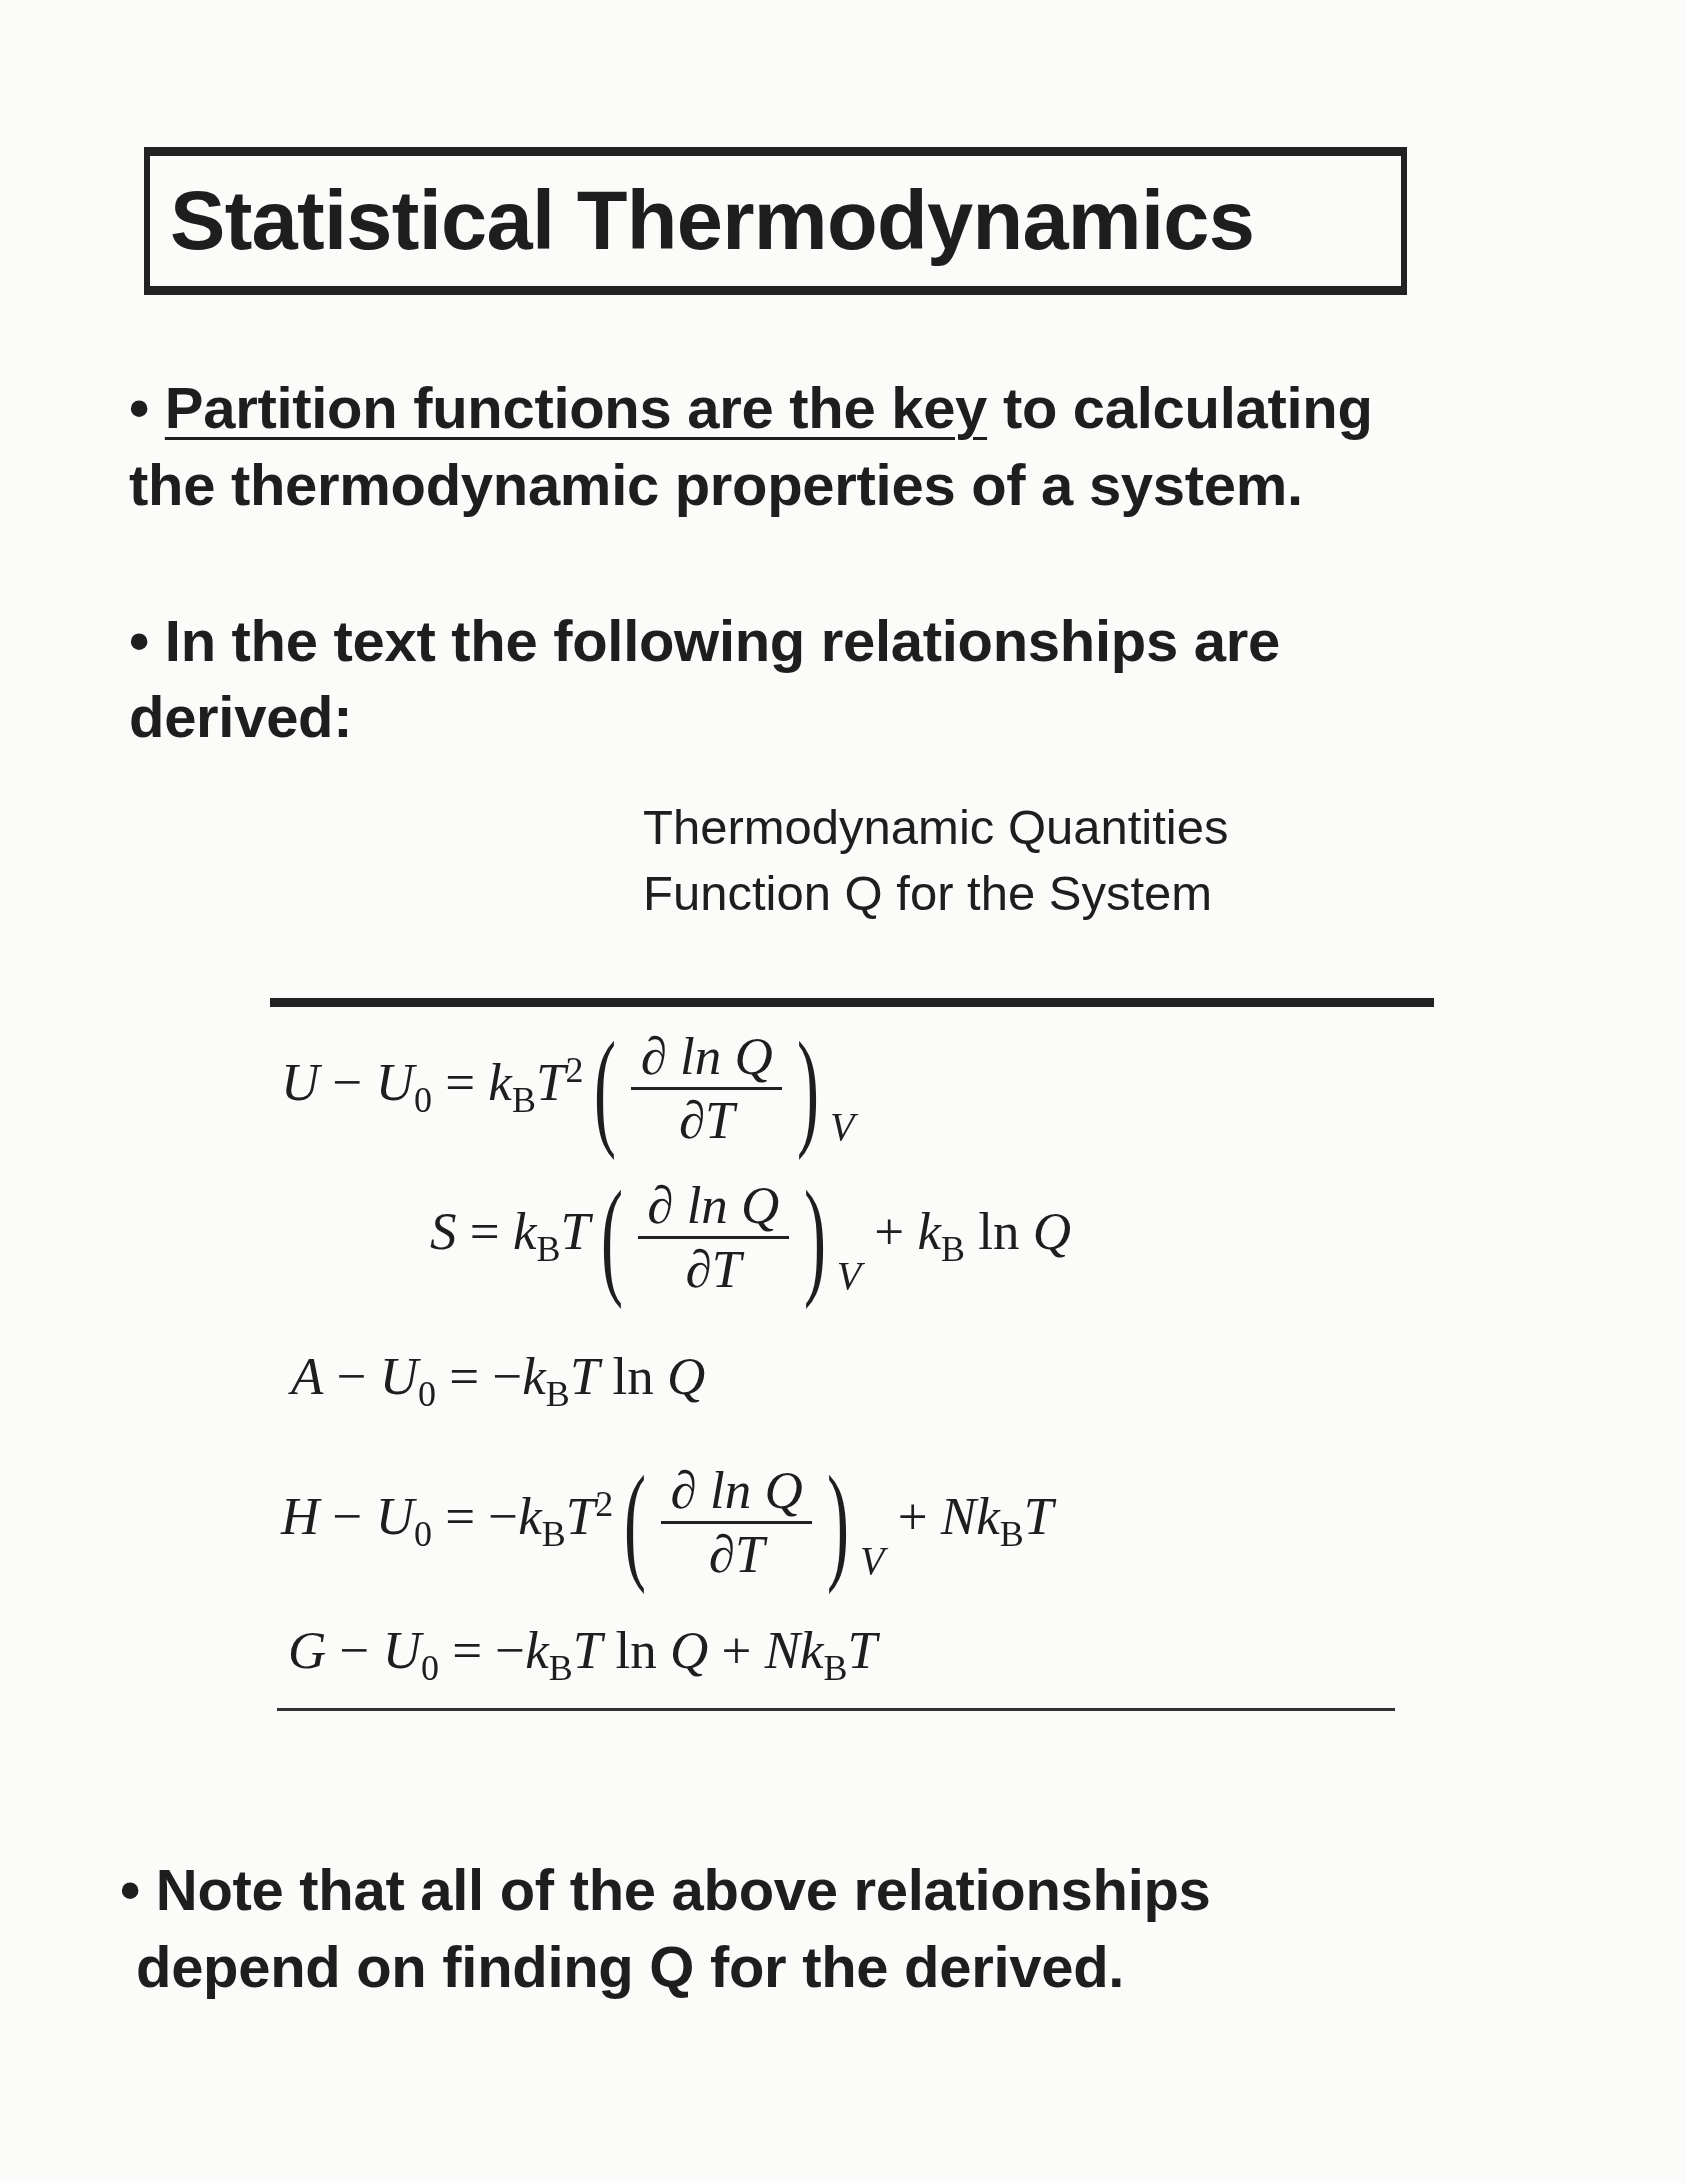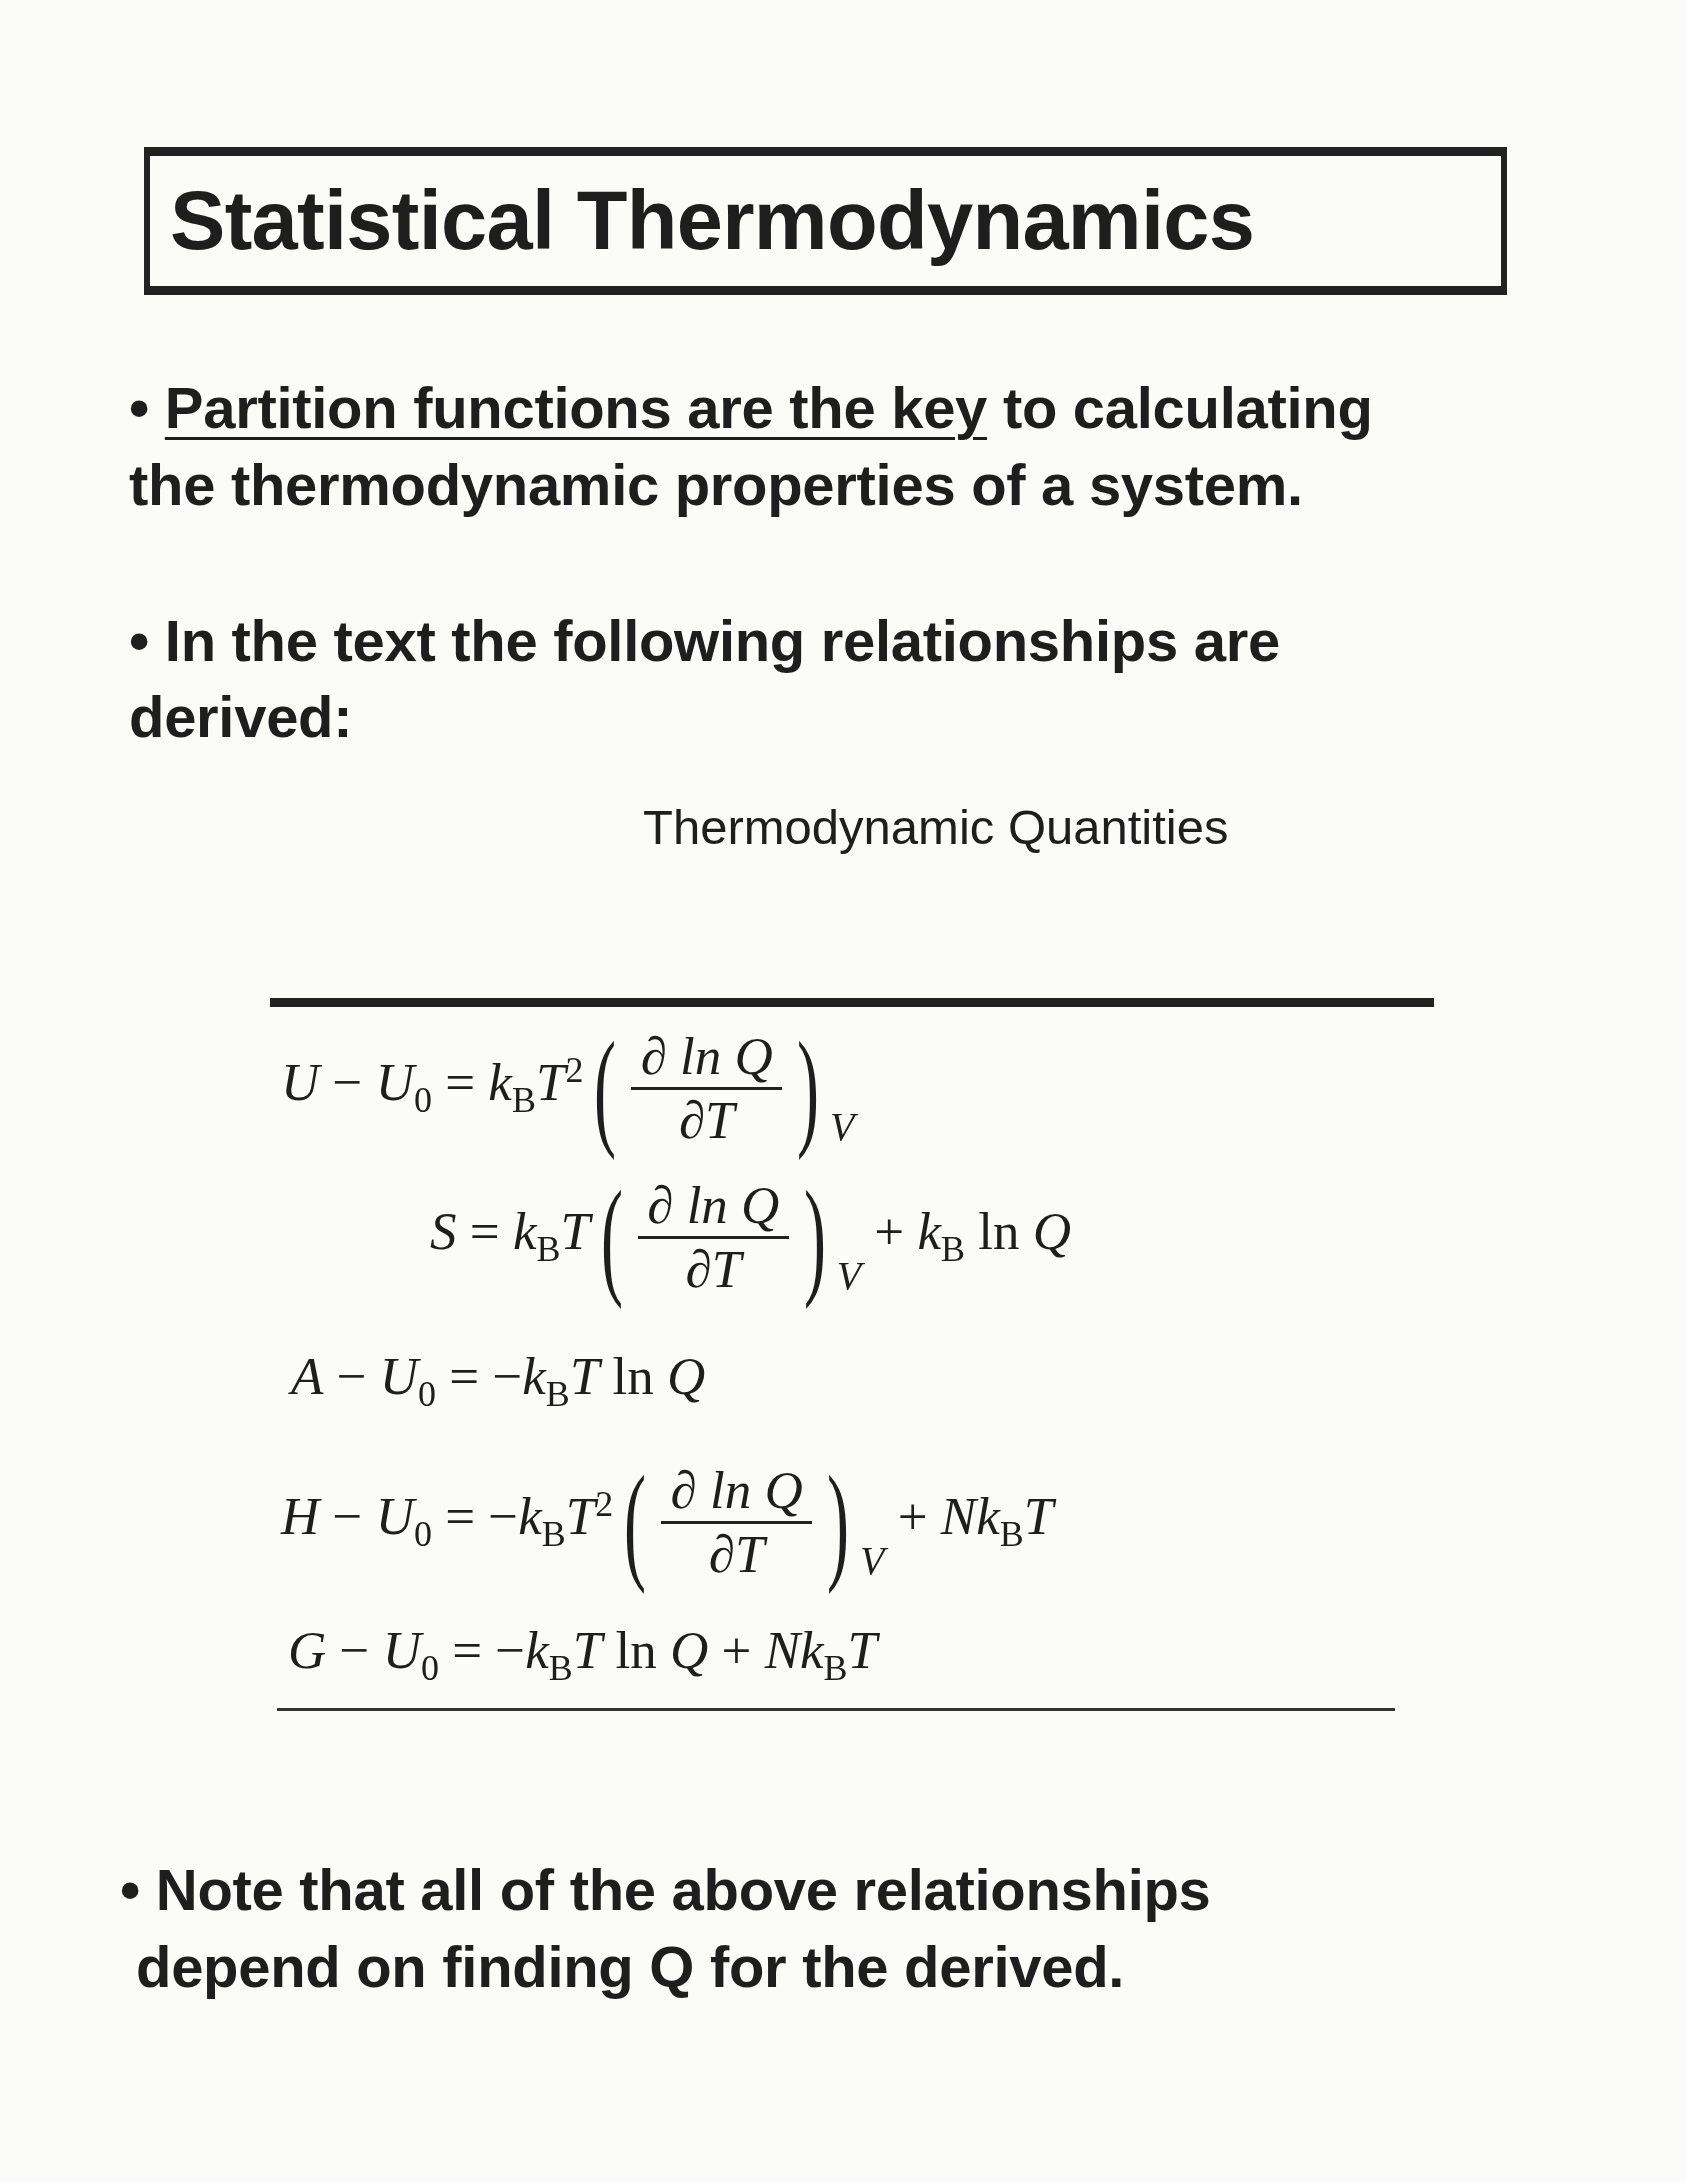--- a/index.html
+++ b/index.html
@@ -1,19 +1,19 @@
 <!DOCTYPE html>
 <html style="font-size:10.6px"><head>
 <meta charset="utf-8">
 <style>
   html,body{margin:0;padding:0;}
   body{width:1687px;height:2183px;background:#fbfbfa;position:relative;overflow:hidden;
        font-family:"Liberation Sans",sans-serif;color:#1e1e1e;}
   .abs{position:absolute;}
-  .title-box{left:144px;top:147px;width:1363px;height:148px;border:9.3px solid #222;border-left-width:6.6px;border-right-width:6.6px;box-sizing:border-box;}
+  .title-box{left:144px;top:147px;width:1263px;height:148px;border:9.3px solid #222;border-left-width:6.6px;border-right-width:6.6px;box-sizing:border-box;}
   .title{position:absolute;left:20px;top:17px;font-size:83px;font-weight:bold;letter-spacing:-0.7px;white-space:nowrap;}
   .bullet{font-size:58px;font-weight:bold;line-height:75px;white-space:nowrap;letter-spacing:-0.3px;}
   .u{text-decoration:underline;text-decoration-thickness:3.3px;text-underline-offset:9.3px;}
   .th{font-size:49px;line-height:66px;white-space:nowrap;}
   .rule-thick{left:270px;top:998px;width:1164px;height:9.3px;background:#222;}
   .rule-thin{left:277px;top:1708px;width:1118px;height:3.3px;background:#333;}
   .eq{font-family:"Liberation Serif","DejaVu Serif",serif;font-size:53px;white-space:nowrap;line-height:1;}
   .eq i{font-style:italic;}
   .frac{display:inline-block;vertical-align:middle;text-align:center;margin:0 4px;}
   .frac .n{display:block;padding:0 9.3px;border-bottom:3.3px solid #222;line-height:61px;}
@@ -36,20 +36,21 @@
 <div class="abs bullet" style="left:129px;top:447px;">the thermodynamic properties of a system.</div>
 
 <div class="abs bullet" style="left:129px;top:603px;">
   <span>•</span>
   <span>In the text the following relationships are</span>
 </div>
 <div class="abs bullet" style="left:129px;top:679px;">derived:</div>
 
 <div class="abs" style="left:643px;top:794px;">
   <div class="th">Thermodynamic Quantities</div>
+  <div class="th">Function Q for the System</div>
 </div>
 <div class="abs rule-thick"></div>
 
 <div class="abs eq" style="left:281px;top:1022px;">
   <i>U</i><span> − </span><i>U</i><sub>0</sub><span> = </span><i>k</i><sub>B</sub><i>T</i><sup>2</sup><span class="paren">(</span><span class="frac"><span class="n"><i>∂ ln Q</i></span><span class="d"><i>∂T</i></span></span><span class="paren">)</span><span class="subv">V</span>
 </div>
 
 <div class="abs eq" style="left:430px;top:1171px;">
   <i>S</i><span> = </span><i>k</i><sub>B</sub><i>T</i><span class="paren">(</span><span class="frac"><span class="n"><i>∂ ln Q</i></span><span class="d"><i>∂T</i></span></span><span class="paren">)</span><span class="subv">V</span><span> + </span><i>k</i><sub>B</sub> <span>ln</span> <i>Q</i>
 </div>

